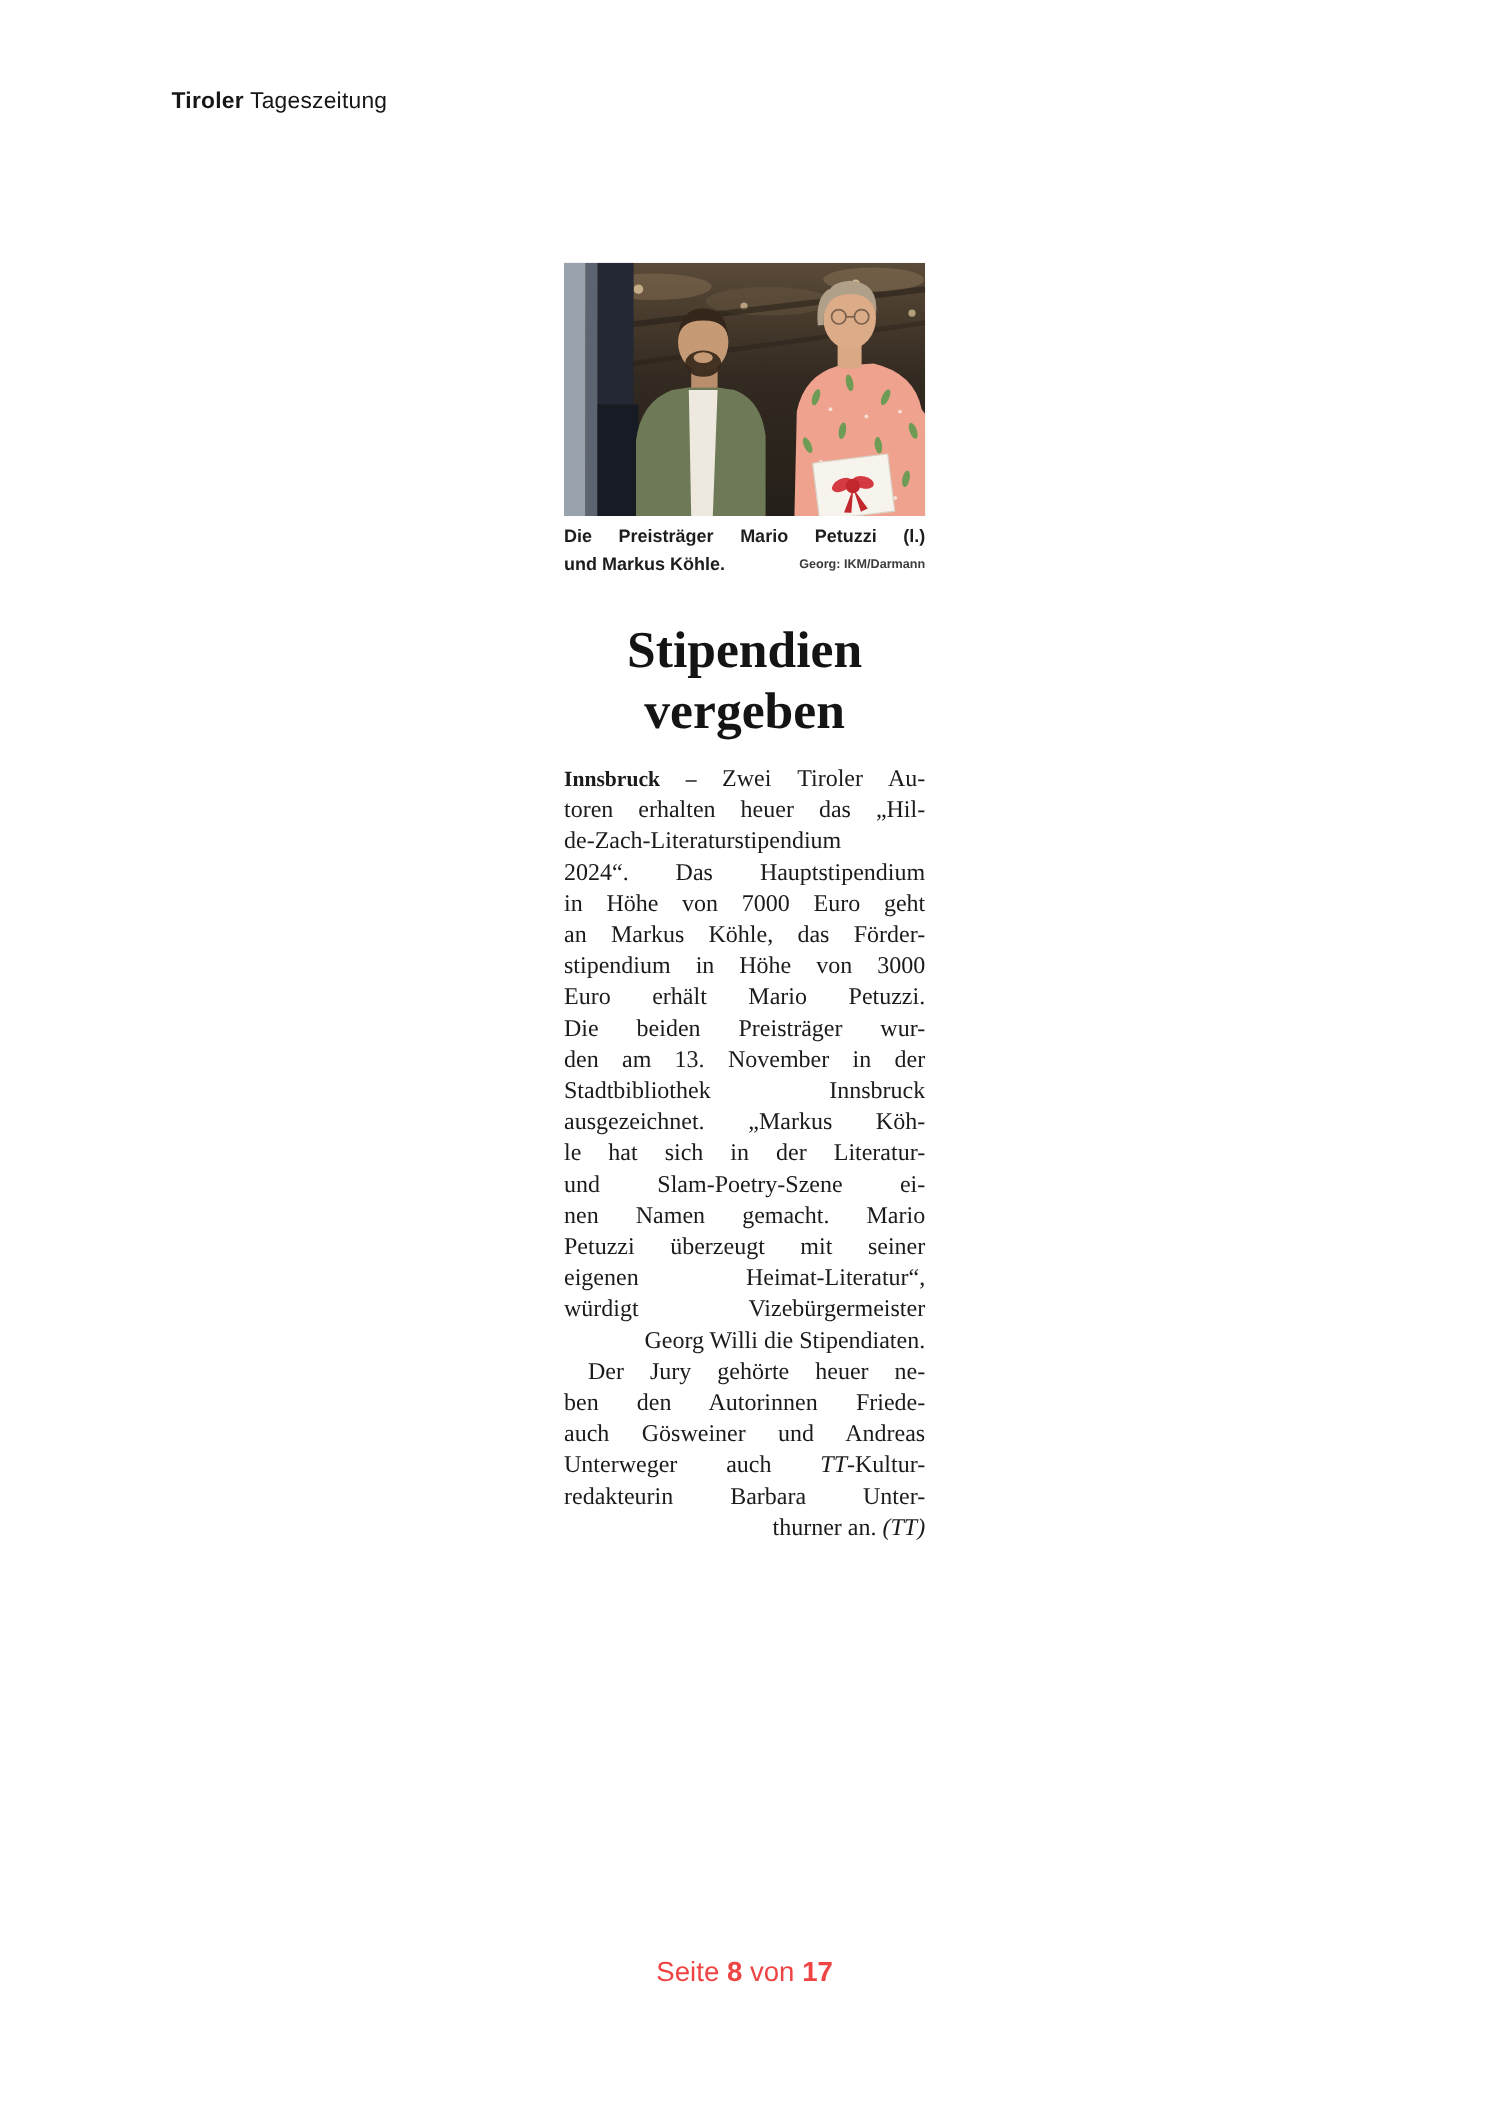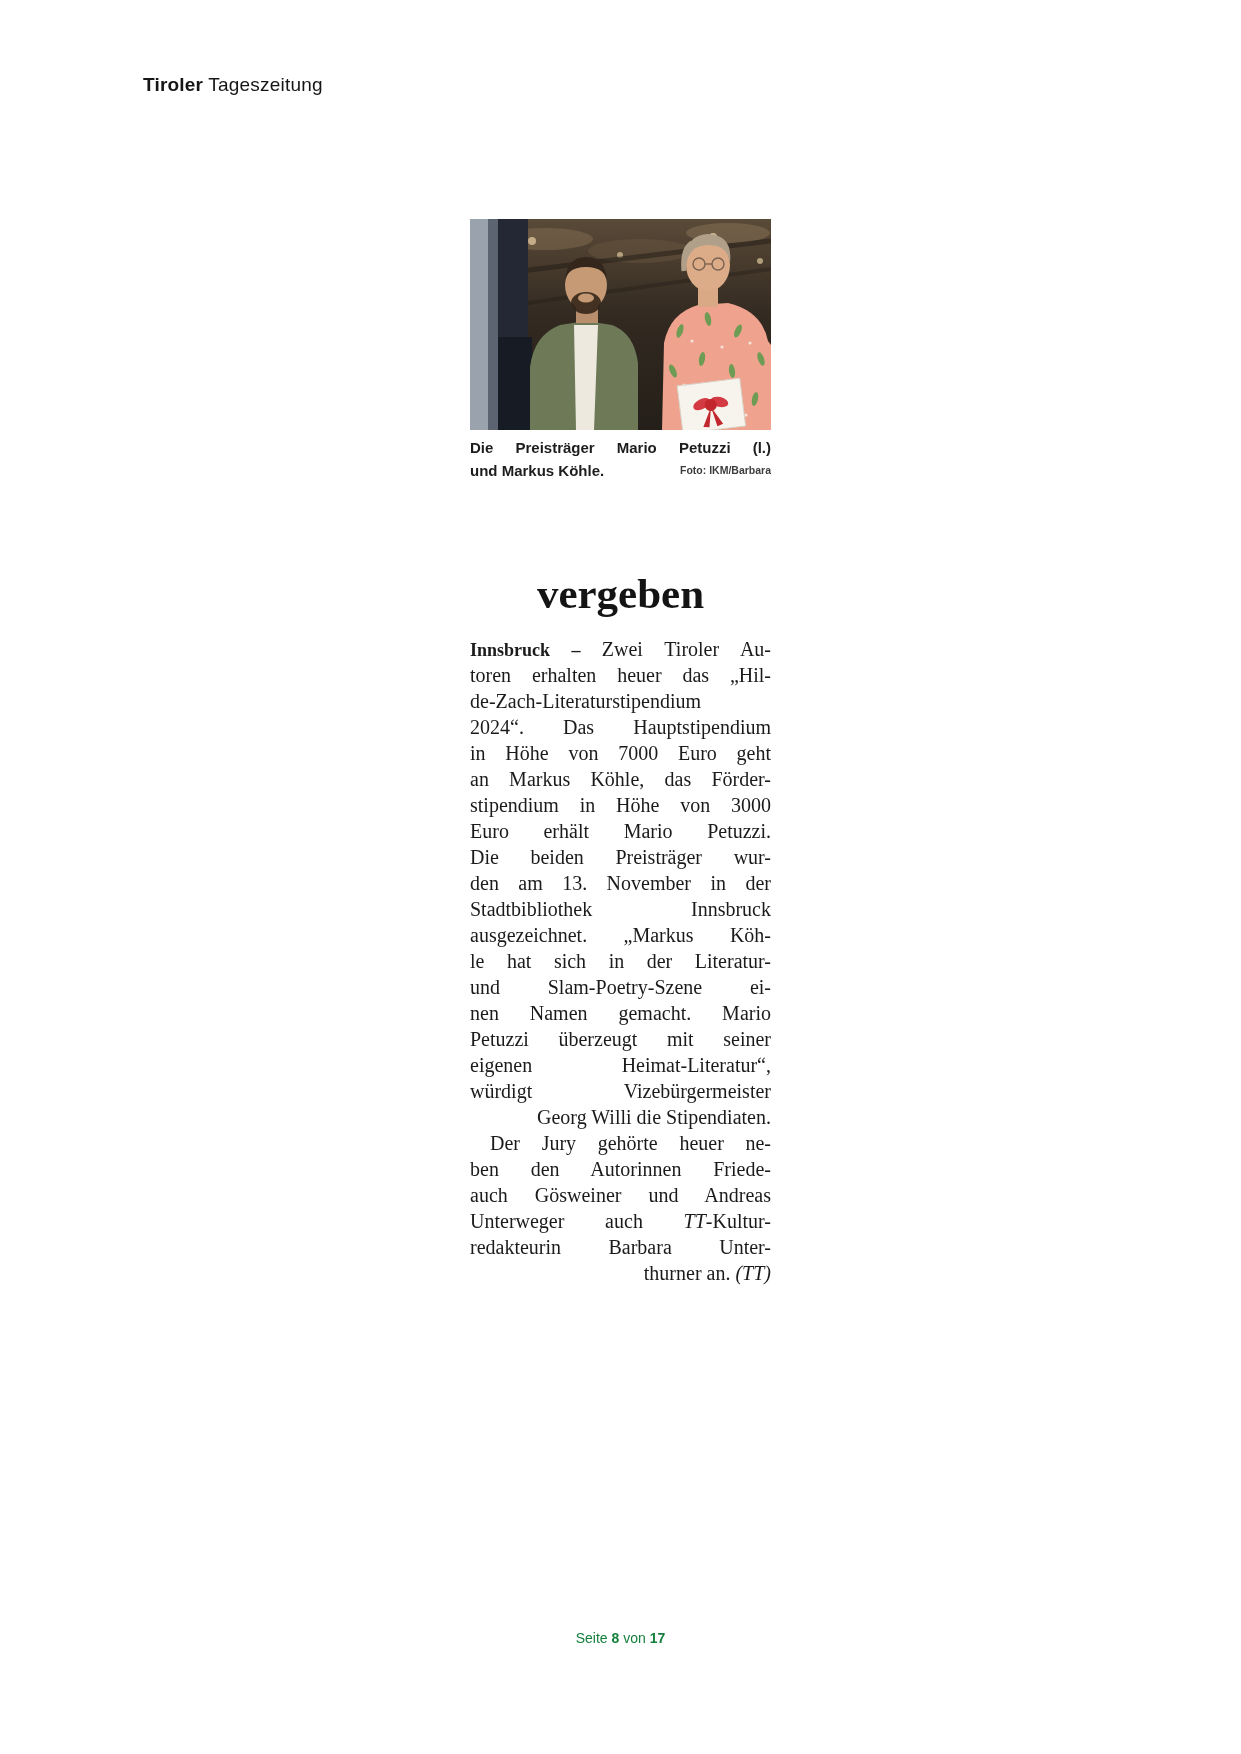--- a/index.html
+++ b/index.html
@@ -33,21 +33,21 @@
   .body {
     position:absolute; left:470px; top:636px; width:301px;
     font-family:"Liberation Serif", serif; font-size:20px; color:#1b1b1b;
   }
   .bodyline { text-align:justify; height:26px; line-height:26px; overflow:hidden; }
   .bodyline::after { content:""; display:inline-block; width:100%; }
   .bodyline.lastline { text-align:right;font-family:Liberation Serif, serif; }
   .bodyline.indent { padding-left:20px; }
   .bodyline .b { font-family:Liberation Serif, serif; font-size:18px; }
 
-  .footer { position:absolute; left:0; top:1630px; width:1241px; text-align:center; font-size:14px; color:#15803d; }
+  .footer { position:absolute; left:0; top:1630px; width:1241px; text-align:center; font-size:23px; color:#ef4444; }
 </style>
 </head>
 <body>
 
 <div class="page">
 
   <div class="masthead">
     <span class="b">Tiroler</span><span> Tageszeitung</span>
   </div>
 
@@ -126,26 +126,26 @@
         <polygon points="241,188 251,206 245,208" fill="#c1272d"></polygon>
         <circle cx="241" cy="186" r="6" fill="#c1272d"></circle>
       </g>
     </svg>
   </div>
 
   <div class="caption">
     <div class="cap-just">Die Preisträger Mario Petuzzi (l.)</div>
     <div class="cap-row2">
       <span>und Markus Köhle.</span>
-      <span class="credit">Foto: IKM/Barbara</span>
+      <span class="credit">Georg: IKM/Darmann</span>
     </div>
   </div>
 
   <h2 class="headline">
-    <br>
+    <span>Stipendien</span><br>
     <span>vergeben</span>
   </h2>
 
   <div class="body">
     <div>
         <div class="bodyline"><span class="b">Innsbruck – </span><span>Zwei Tiroler Au-</span></div>
         <div class="bodyline"><span>toren erhalten heuer das „Hil-</span></div>
         <div class="bodyline"><span>de-Zach-Literaturstipendium</span></div>
         <div class="bodyline"><span>2024“. Das Hauptstipendium</span></div>
         <div class="bodyline"><span>in Höhe von 7000 Euro geht</span></div>

